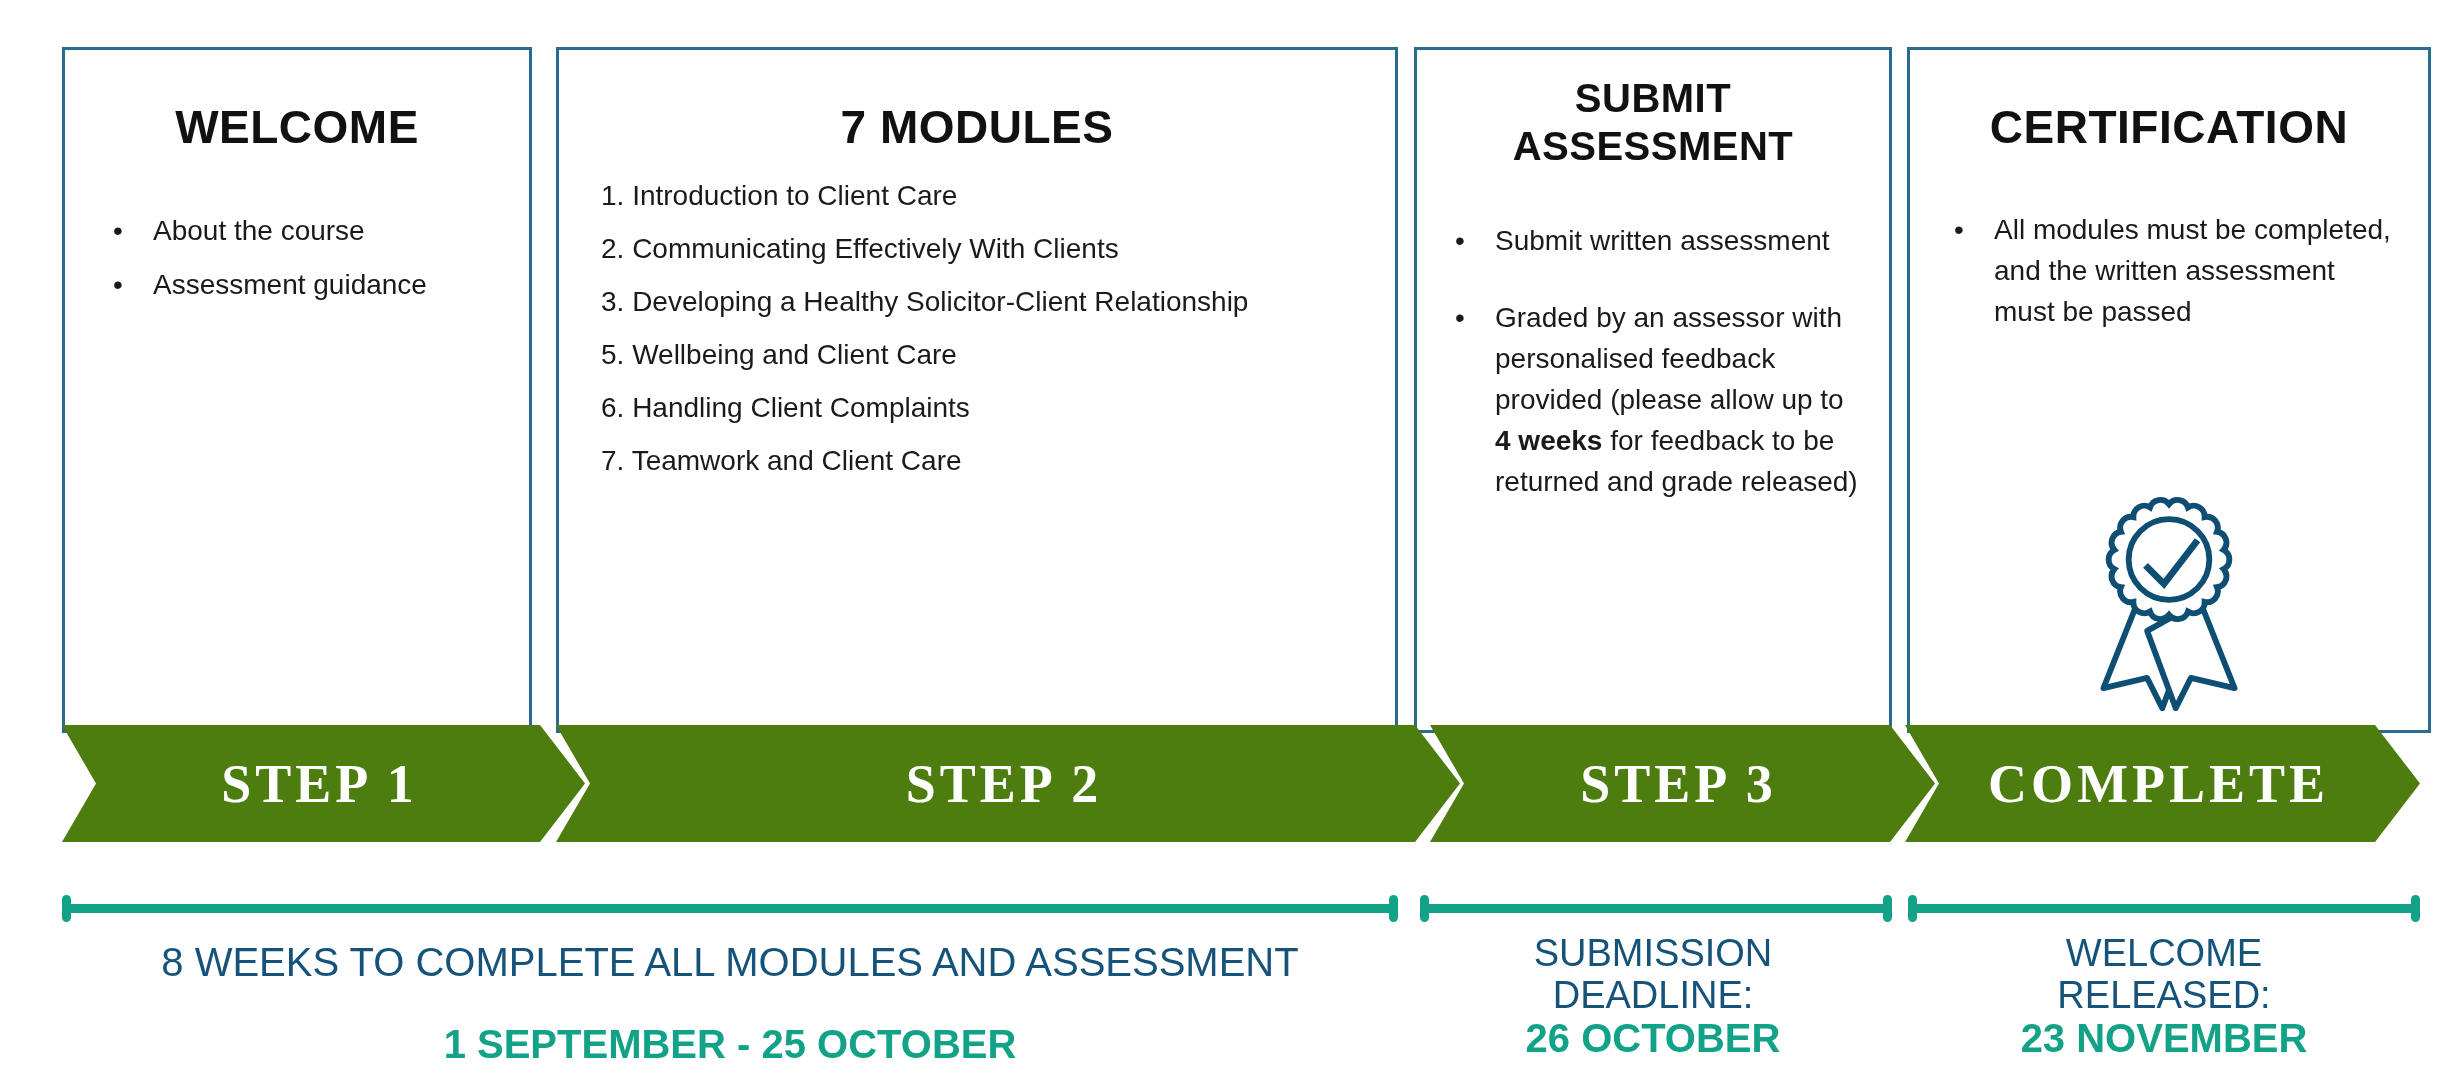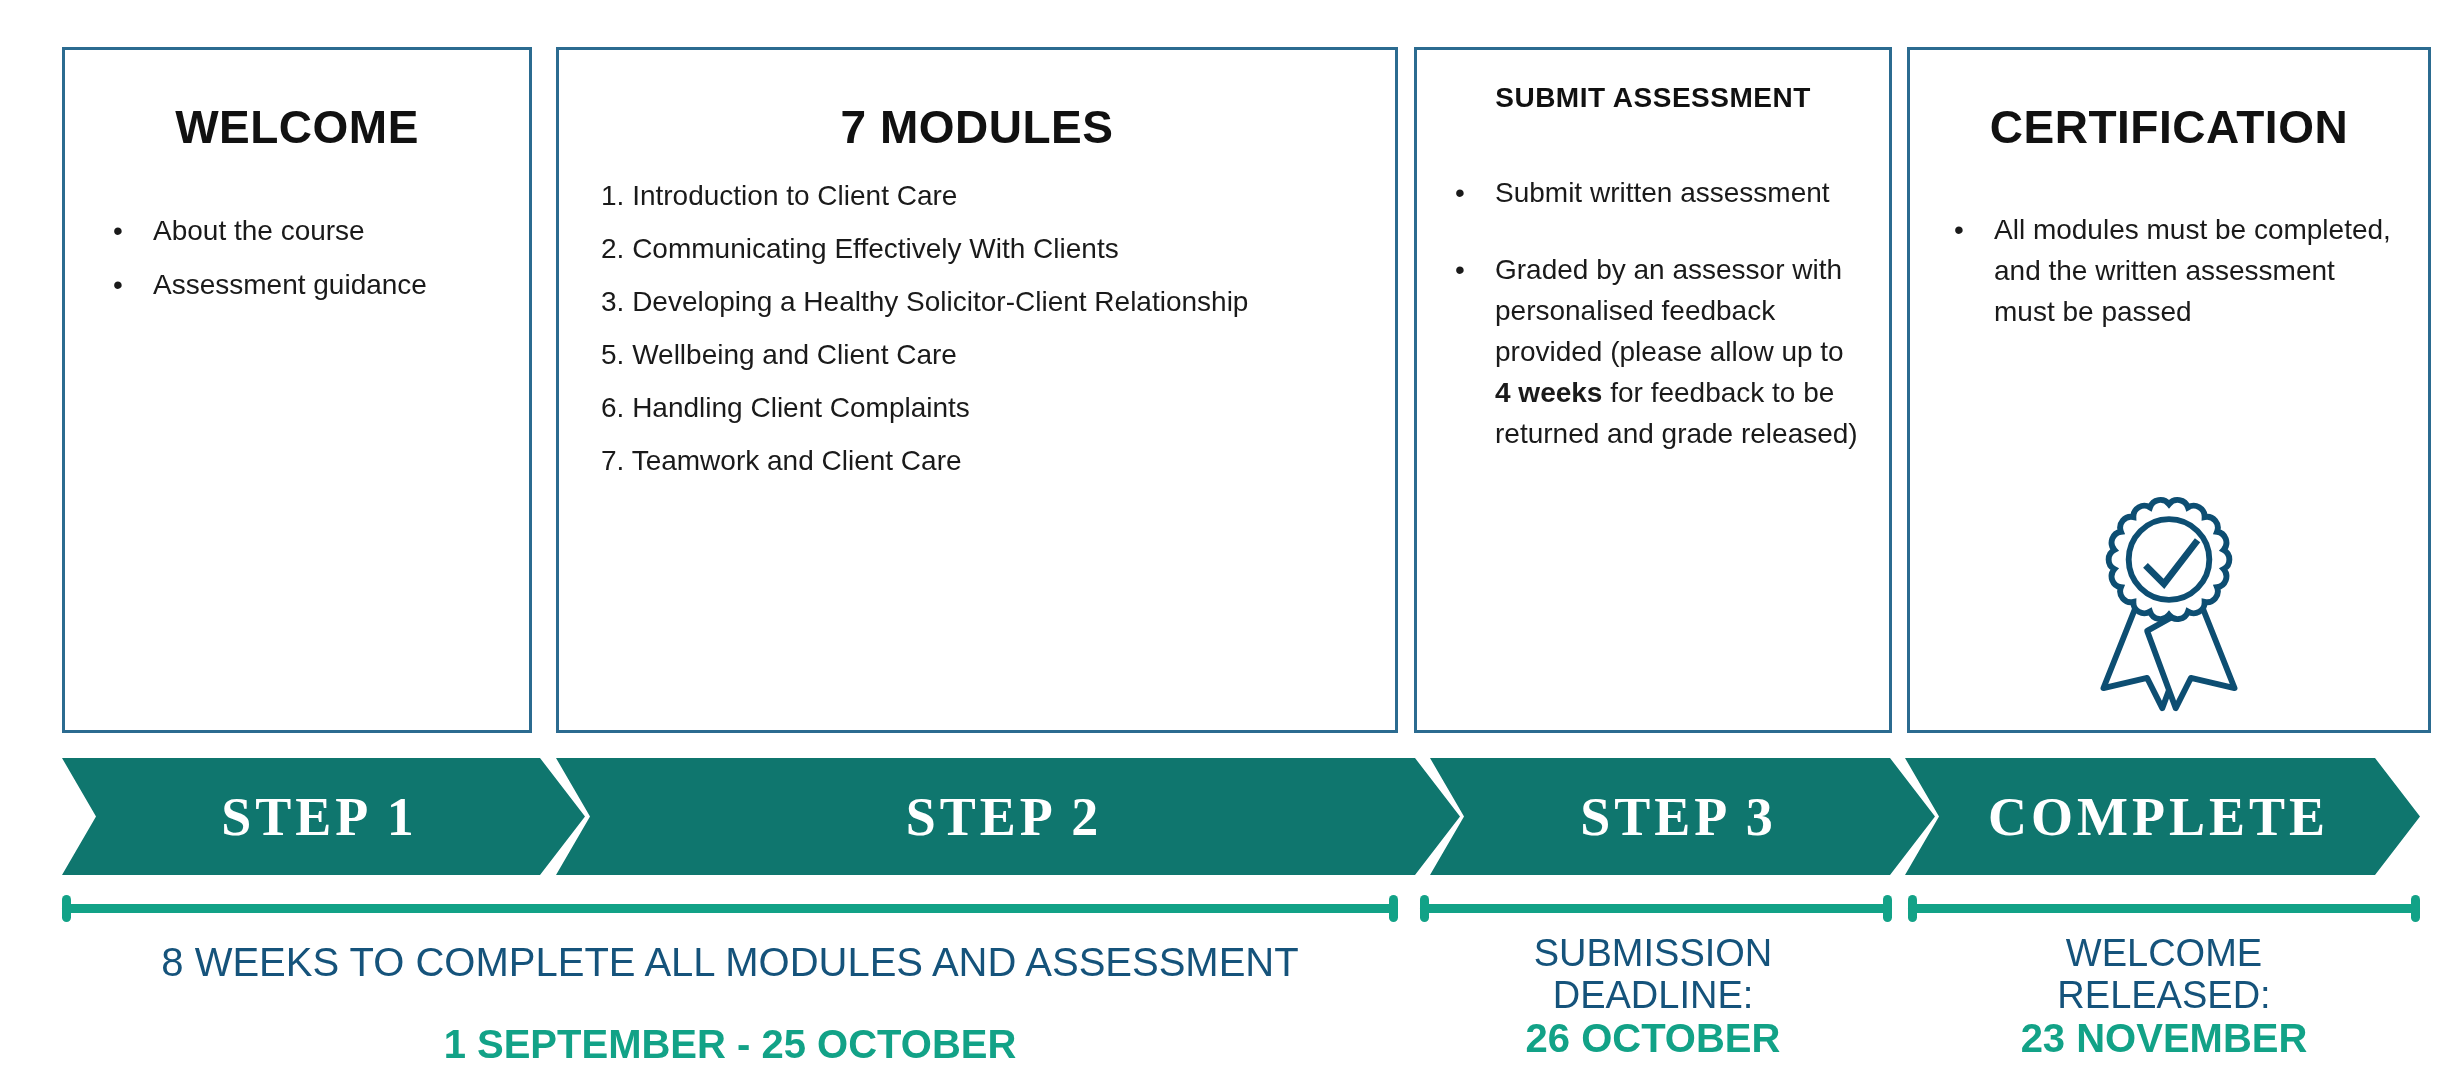--- a/index.html
+++ b/index.html
@@ -13,41 +13,41 @@
     border:3px solid #2b6b90;box-sizing:border-box;
   }
   #box-welcome{left:62px;width:470px;}
   #box-modules{left:556px;width:842px;}
   #box-submit{left:1414px;width:478px;}
   #box-certification{left:1907px;width:524px;}
   .box-title{
     text-align:center;font-weight:bold;font-size:46px;color:#111;
     margin-top:52px;letter-spacing:0.5px;line-height:1.1;
   }
-  #box-submit .box-title{font-size:28px;margin-top:24px;line-height:48px;padding:0 39px;}
+  #box-submit .box-title{font-size:40px;margin-top:24px;line-height:48px;padding:0 39px;}
   .bullet-list{margin-top:58px;}
   #box-welcome .bullet-list{padding:0 20px 0 40px;}
   .bullet-item{display:flex;font-size:28px;line-height:40px;margin-bottom:14px;}
   .bullet-dot{flex:0 0 40px;text-align:left;padding-left:8px;}
   .module-list{margin-top:28px;padding-left:42px;font-size:28px;}
   .module-item{margin-bottom:23px;line-height:30px;}
   .modules-note{
     position:absolute;left:0;right:0;bottom:60px;text-align:center;
     font-size:28px;line-height:41px;
   }
   #box-submit .bullet-list{padding:0 28px 0 30px;margin-top:50px;}
   #box-submit .bullet-item{margin-bottom:36px;line-height:41px;}
   #box-certification .bullet-list{padding:0 26px 0 36px;margin-top:56px;}
   #box-certification .bullet-item{line-height:41px;}
   .bold-inline{font-weight:bold;}
   
   .award-wrap{position:absolute;left:0;right:0;top:438px;text-align:center;}
   
   .chev{
-    position:absolute;top:758px;height:117px;background:#0f766e;
+    position:absolute;top:725px;height:117px;background:#4d7c0f;
     clip-path:polygon(0 0, calc(100% - 45px) 0, 100% 50%, calc(100% - 45px) 100%, 0 100%, 34px 50%);
     display:flex;align-items:center;justify-content:center;
   }
   #chev-1{left:62px;width:523px;}
   #chev-2{left:556px;width:904px;text-align:center;}
   #chev-3{left:1430px;width:505px;}
   #chev-4{left:1905px;width:515px;}
   .chev-label{
     font-family:"Liberation Serif", serif;font-weight:bold;font-size:54px;color:#ffffff;
     letter-spacing:4px;margin-left:-8px;

